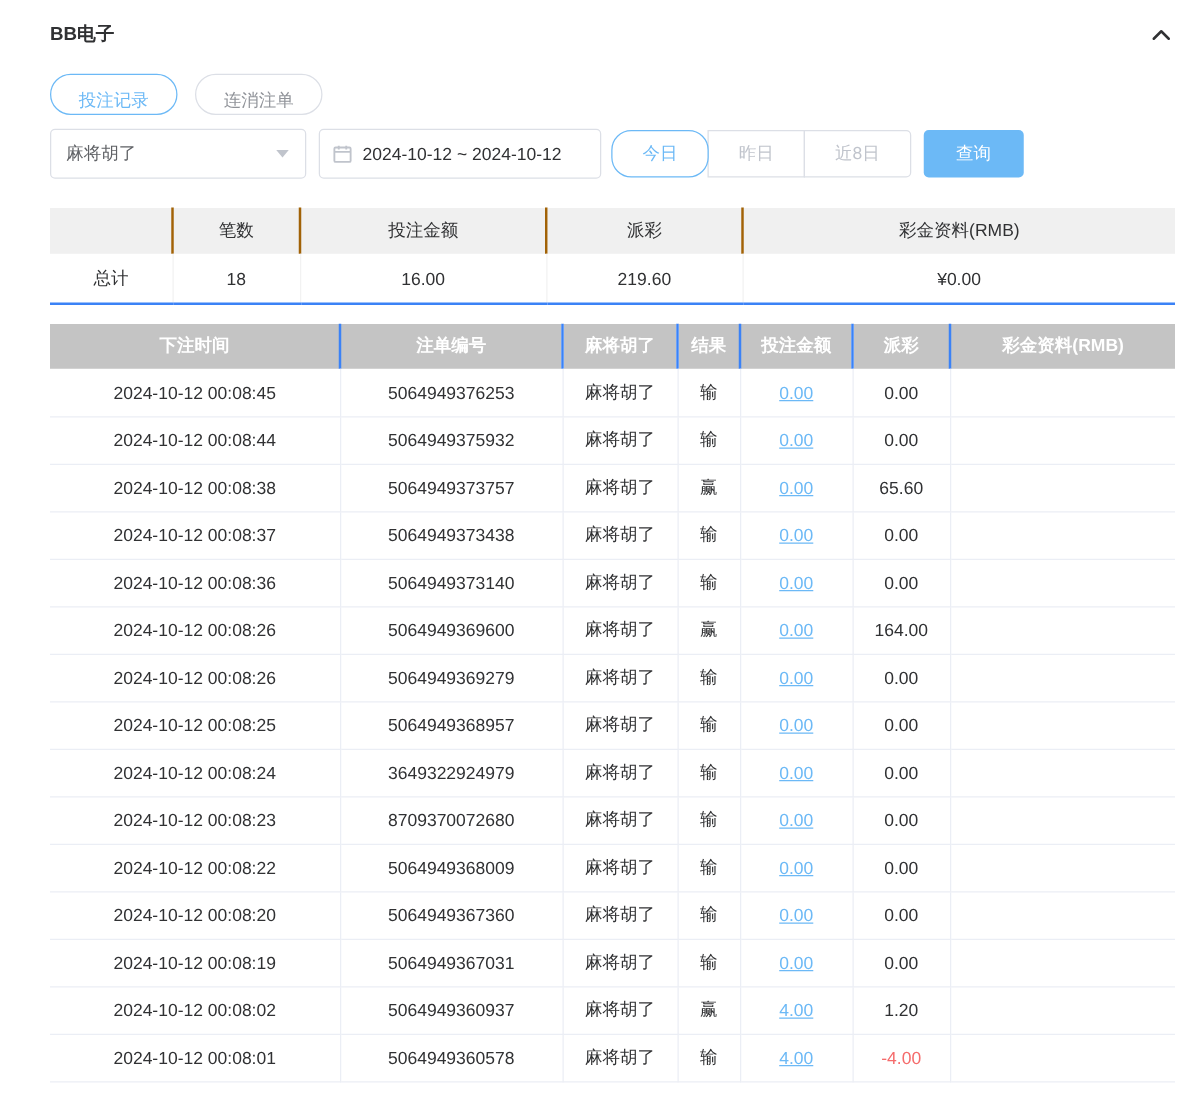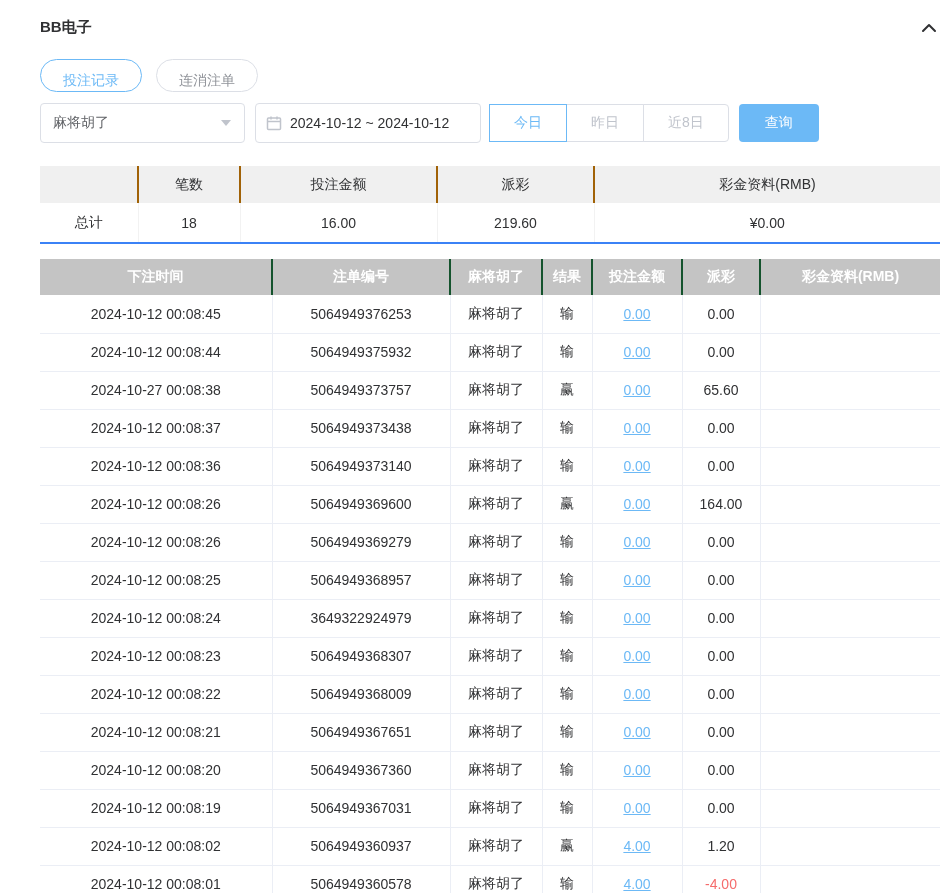--- a/index.html
+++ b/index.html
@@ -42,21 +42,21 @@
     color: #303133;
   }
   .date-input .cal { margin-right: 8px; display: inline-flex; }
   .btn-group { margin-left: 8px; display: flex; }
   .qbtn {
     height: 38px; padding: 0 24px; background: #fff; border: 1px solid #dcdfe6;
     color: #c0c4cc; font-size: 14px; cursor: pointer; margin-left: -1px; font-family: inherit;
   }
   .qbtn:first-child { margin-left: 0; border-radius: 4px 0 0 4px; }
   .qbtn:last-child { border-radius: 0 4px 4px 0; }
-  .qbtn.active { border-color: var(--accent); color: var(--accent); position: relative; z-index: 1; border-radius: 0; }
+  .qbtn.active { border-color: var(--accent); color: var(--accent); position: relative; z-index: 1; border-radius: 16px; }
   .search-btn {
     margin-left: 10px; height: 38px; width: 80px; border: none; border-radius: 4px;
     background: var(--accent); color: #fff; font-size: 14px; cursor: pointer; font-family: Liberation Sans, sans-serif;
   }
 
   
   table { border-collapse: collapse; table-layout: fixed; width: 900px; }
   th, td { text-align: center; overflow: hidden; white-space: nowrap; }
 
   
@@ -66,21 +66,21 @@
     border-right: 2px solid #a16207;
   }
   .summary th:last-child { border-right: none; }
   .summary td { height: 40px; border-bottom: 2px solid #3b82f6; border-right: 1px solid #f2f2f2; background: #fff; }
   .summary td:last-child { border-right: none; }
 
   
   .bet-table { margin-top: 15px; }
   .bet-table th {
     background: var(--table-header-bg); color: #fff; font-weight: bold; height: 36px;
-    border-right: 2px solid #14532d;
+    border-right: 2px solid #3b82f6;
   }
   .bet-table th:last-child { border-right: none; }
   .bet-table td {
     height: 38px; border-bottom: 1px solid #ebeef5; border-right: 1px solid #ebeef5; background: #fff;
   }
   .bet-table td:last-child { border-right: none; }
   .amount-link { color: var(--accent); text-decoration: underline; cursor: pointer; }
   .neg { color: var(--negative); }
 
   
@@ -195,21 +195,21 @@
         <tr>
           <td>2024-10-12 00:08:44</td>
           <td>5064949375932</td>
           <td>麻将胡了</td>
           <td>输</td>
           <td><a class="amount-link">0.00</a></td>
           <td>0.00</td>
           <td></td>
         </tr>
         <tr>
-          <td>2024-10-27 00:08:38</td>
+          <td>2024-10-12 00:08:38</td>
           <td>5064949373757</td>
           <td>麻将胡了</td>
           <td>赢</td>
           <td><a class="amount-link">0.00</a></td>
           <td>65.60</td>
           <td></td>
         </tr>
         <tr>
           <td>2024-10-12 00:08:37</td>
           <td>5064949373438</td>
@@ -259,39 +259,30 @@
           <td>2024-10-12 00:08:24</td>
           <td>3649322924979</td>
           <td>麻将胡了</td>
           <td>输</td>
           <td><a class="amount-link">0.00</a></td>
           <td>0.00</td>
           <td></td>
         </tr>
         <tr>
           <td>2024-10-12 00:08:23</td>
-          <td>5064949368307</td>
+          <td>8709370072680</td>
           <td>麻将胡了</td>
           <td>输</td>
           <td><a class="amount-link">0.00</a></td>
           <td>0.00</td>
           <td></td>
         </tr>
         <tr>
           <td>2024-10-12 00:08:22</td>
           <td>5064949368009</td>
-          <td>麻将胡了</td>
-          <td>输</td>
-          <td><a class="amount-link">0.00</a></td>
-          <td>0.00</td>
-          <td></td>
-        </tr>
-        <tr>
-          <td>2024-10-12 00:08:21</td>
-          <td>5064949367651</td>
           <td>麻将胡了</td>
           <td>输</td>
           <td><a class="amount-link">0.00</a></td>
           <td>0.00</td>
           <td></td>
         </tr>
         <tr>
           <td>2024-10-12 00:08:20</td>
           <td>5064949367360</td>
           <td>麻将胡了</td>

